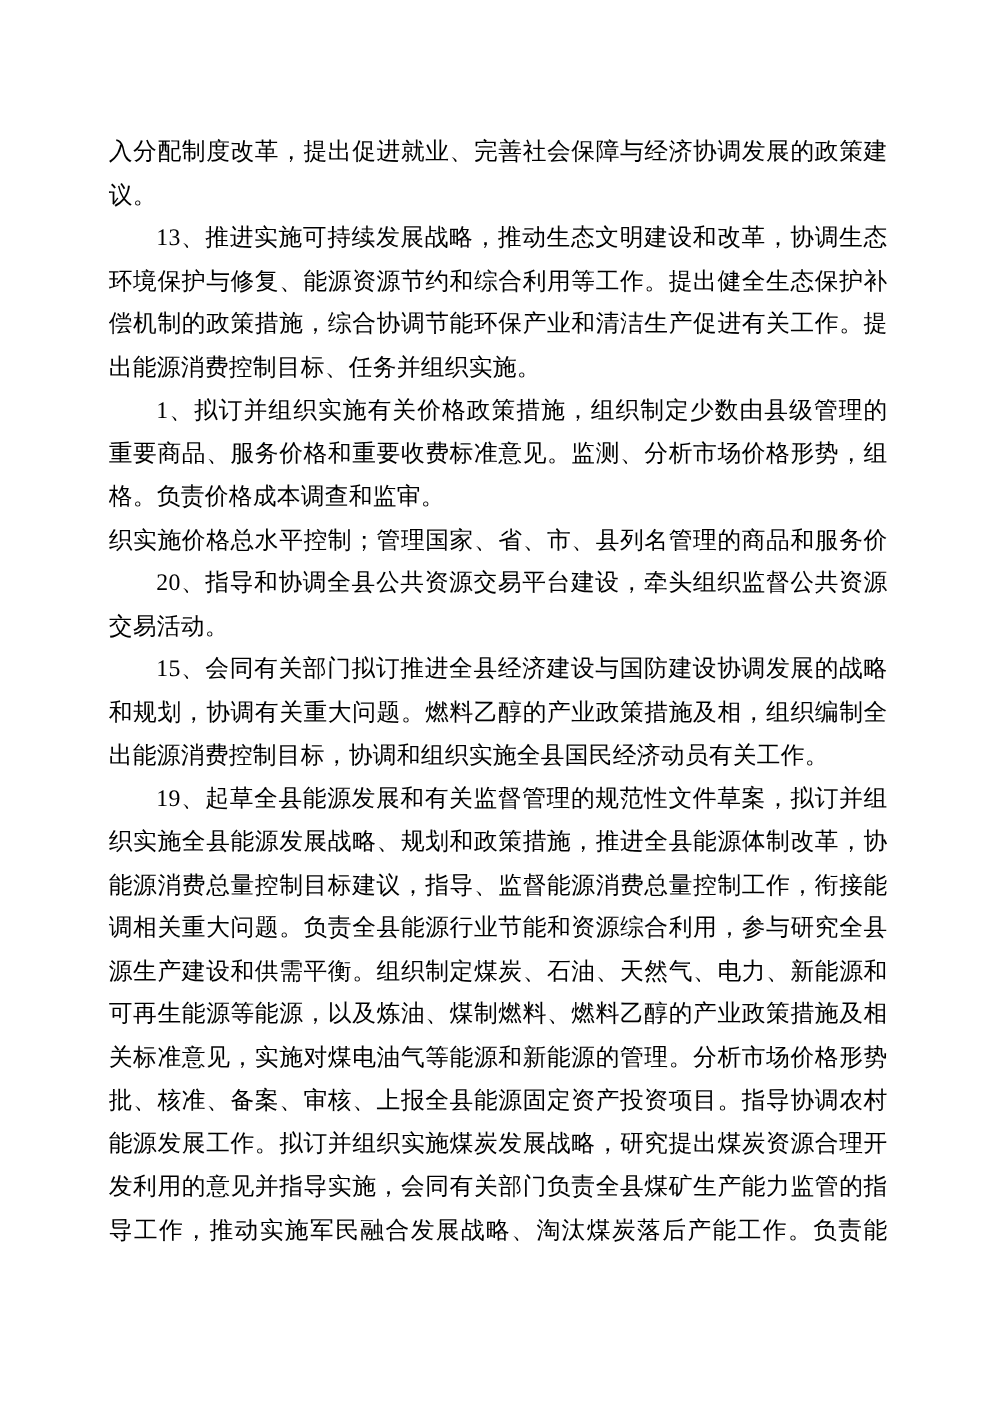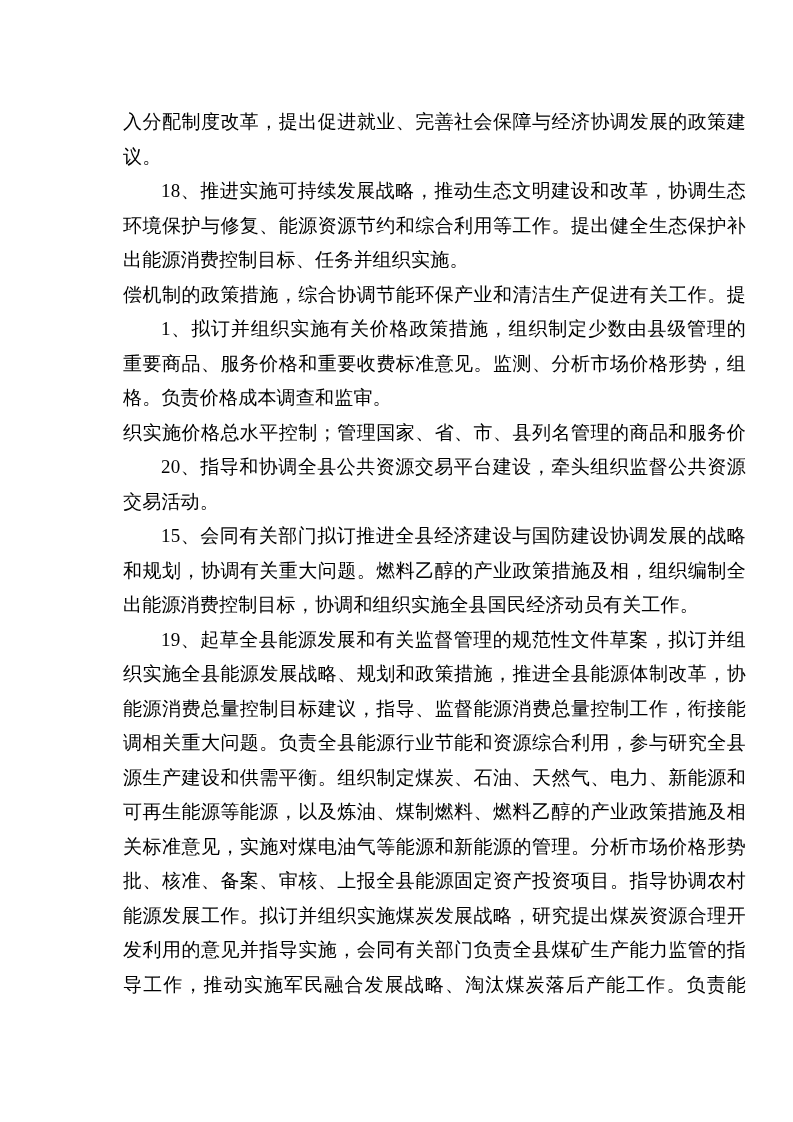--- a/index.html
+++ b/index.html
@@ -14,21 +14,20 @@
     background: #ffffff;
     overflow: hidden;
     font-family: "Liberation Serif", "DejaVu Serif", serif;
     color: #000000;
   }
   .text-block {
     position: absolute;
     left: 87px;
     top: 105px;
     width: 623px;
-    margin-left: 36px;
   }
   .doc-line {
     font-size: 19px;
     line-height: 34.5px;
     height: 34.5px;
     overflow: hidden;
     text-align: justify;
     text-align-last: justify;
     letter-spacing: 0.2px;
     white-space: normal;
@@ -41,24 +40,24 @@
     text-align-last: left;
   }
 </style>
 </head>
 <body>
 
 <div class="page">
   <div class="text-block" style="background: rgb(255, 255, 255); color: rgb(0, 0, 0);">
       <div class="doc-line">入分配制度改革，提出促进就业、完善社会保障与经济协调发展的政策建</div>
       <div class="doc-line para-last">议。</div>
-      <div class="doc-line indent">18、推进实施可持续发展战略，推动生态文明建设和改革，协调生态</div>
+      <div class="doc-line indent">13、推进实施可持续发展战略，推动生态文明建设和改革，协调生态</div>
       <div class="doc-line">环境保护与修复、能源资源节约和综合利用等工作。提出健全生态保护补</div>
+      <div class="doc-line">偿机制的政策措施，综合协调节能环保产业和清洁生产促进有关工作。提</div>
       <div class="doc-line para-last">出能源消费控制目标、任务并组织实施。</div>
-      <div class="doc-line">偿机制的政策措施，综合协调节能环保产业和清洁生产促进有关工作。提</div>
       <div class="doc-line indent">1、拟订并组织实施有关价格政策措施，组织制定少数由县级管理的</div>
       <div class="doc-line">重要商品、服务价格和重要收费标准意见。监测、分析市场价格形势，组</div>
       <div class="doc-line para-last">格。负责价格成本调查和监审。</div>
       <div class="doc-line">织实施价格总水平控制；管理国家、省、市、县列名管理的商品和服务价</div>
       <div class="doc-line indent">20、指导和协调全县公共资源交易平台建设，牵头组织监督公共资源</div>
       <div class="doc-line para-last">交易活动。</div>
       <div class="doc-line indent">15、会同有关部门拟订推进全县经济建设与国防建设协调发展的战略</div>
       <div class="doc-line">和规划，协调有关重大问题。燃料乙醇的产业政策措施及相，组织编制全县</div>
       <div class="doc-line para-last">出能源消费控制目标，协调和组织实施全县国民经济动员有关工作。</div>
       <div class="doc-line indent">19、起草全县能源发展和有关监督管理的规范性文件草案，拟订并组</div>

